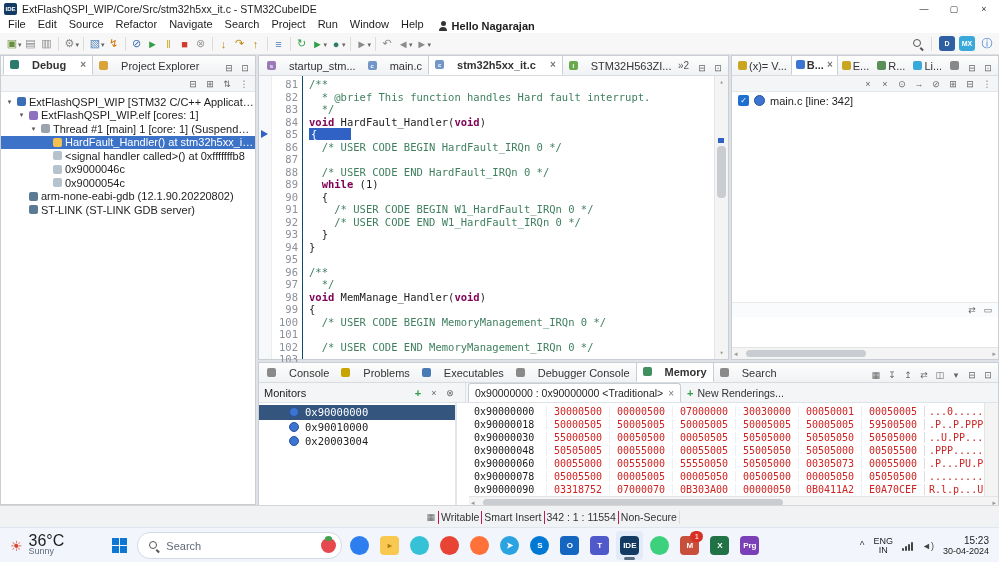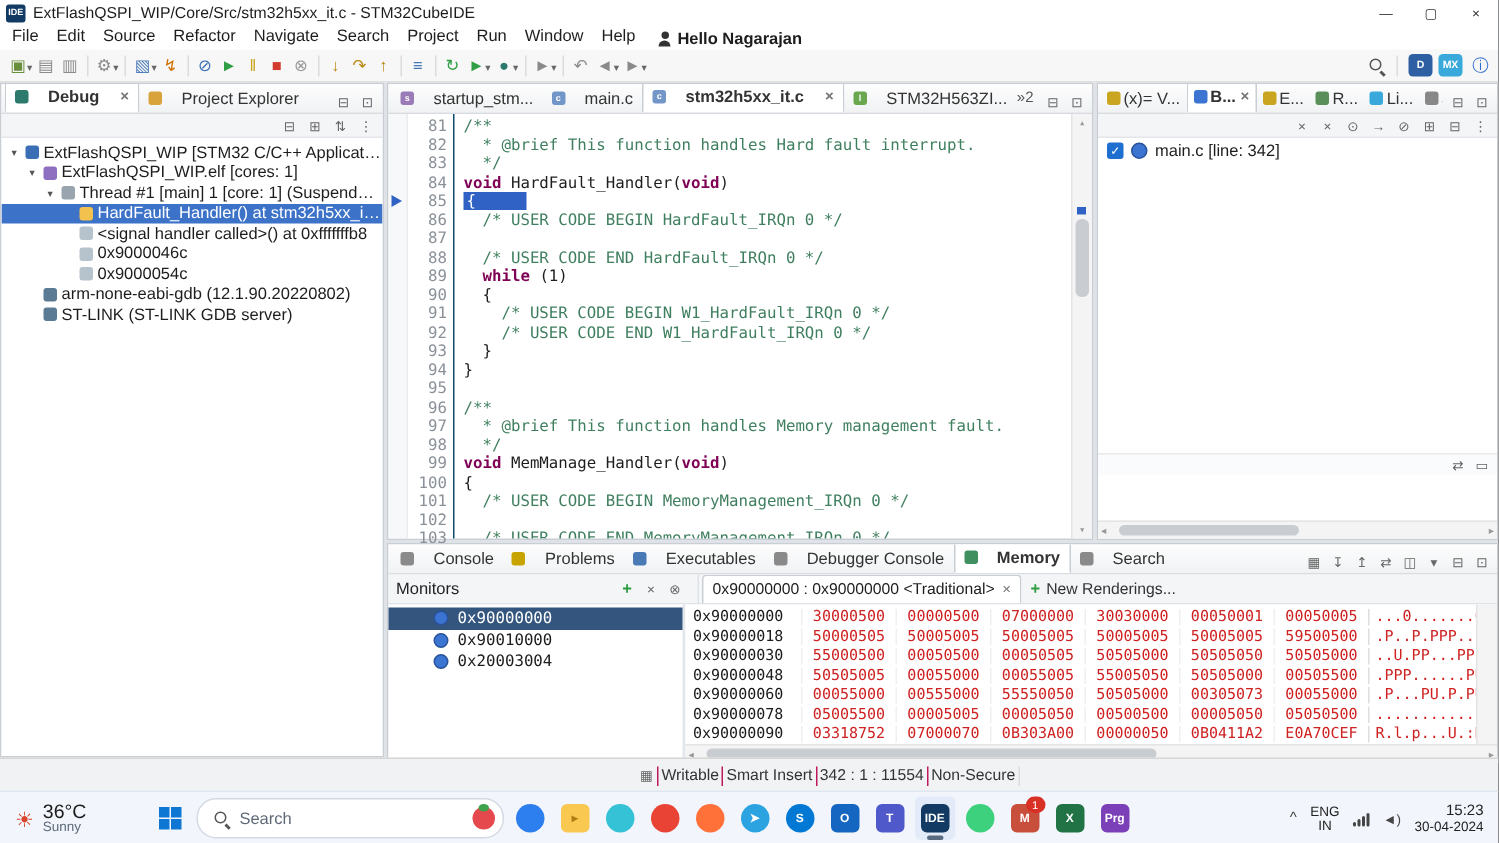--- a/index.html
+++ b/index.html
@@ -101,21 +101,21 @@
   .hthumb{position:absolute;top:2px;bottom:2px;border-radius:4px;background:#c9cdd2;}
 
   
   .memhdr{height:19px;display:flex;align-items:stretch;background:#f4f5f7;border-bottom:1px solid #dfe2e6;flex:none;}
   .monhdr{width:196px;display:flex;align-items:center;gap:4px;padding:0 5px;border-right:1px solid #dfe2e6;flex:none;}
   .rtabs{display:flex;align-items:flex-end;flex:1;padding-left:2px;}
   .rtab{display:flex;align-items:center;gap:4px;padding:0 6px;height:18px;font-size:10.5px;background:#fff;
     border:1px solid #c9ced4;border-bottom:none;border-radius:3px 3px 0 0;}
   .rtab-new{background:none;border:none;color:#333;}
   .plus{color:#2f9e44;font-weight:bold;font-size:11px;}
-  .memwrap{flex:1;display:flex;min-height:0;}
+  .memwrap{flex:1;display:flex;min-height:0;gap:12px;}
   .monlist{width:196px;background:#fff;border-right:2px solid #e3e6ea;padding-top:2px;flex:none;}
   .monrow{display:flex;align-items:center;gap:6px;height:14.5px;padding-left:30px;
     font-family:"DejaVu Sans Mono","Liberation Mono",monospace;font-size:10.5px;}
   .monrow.sel{background:#33557e;color:#fff;}
   .mondot{width:8px;height:8px;border-radius:50%;background:#3b74d1;border:1px solid #28529a;flex:none;}
   .memright{flex:1;display:flex;flex-direction:column;min-width:0;}
   .memtbl{flex:1;background:#fff;font-family:"DejaVu Sans Mono","Liberation Mono",monospace;font-size:10px;
     overflow:hidden;position:relative;padding:2px 13px 0 0;}
   .m2row{display:flex;height:13px;align-items:center;}
   .maddr{width:72px;flex:none;color:#1a1a1a;padding-left:5px;}
@@ -131,21 +131,21 @@
     border-top:1px solid #d6d6d6;display:flex;align-items:center;font-size:10.5px;color:#333;}
   .sspacer{width:424px;flex:none;}
   .scell{padding:0 2px;border-left:1px solid #be185d;height:13px;display:flex;align-items:center;}
   .scell:last-child{border-right:1px solid #dcdcdc;}
 
   
   .taskbar{position:absolute;top:527px;left:0;width:999px;height:35px;background:#f2f6fc;
     border-top:1px solid #e0e6ee;display:flex;align-items:center;}
   .widgets{display:flex;align-items:center;gap:6px;padding:0 10px;height:100%;}
   .wico{color:#d9442b;font-size:14px;}
-  .wtemp{font-size:13px;line-height:11px;}
+  .wtemp{font-size:16px;line-height:11px;}
   .wcond{font-size:9px;color:#5f6a78;line-height:10px;}
   .centerapps{display:flex;align-items:center;gap:4px;margin-left:32px;}
   .winlogo{display:grid;grid-template-columns:7px 7px;grid-template-rows:7px 7px;gap:1px;}
   .winlogo i{background:#0e77d3;display:block;}
   .searchpill{width:188px;height:25px;border-radius:13px;background:#fff;border:1px solid #d4dae3;
     display:flex;align-items:center;gap:6px;padding:0 5px 0 10px;color:#5f6a78;}
   .berry{width:15px;height:15px;border-radius:50%;background:#e5484d;position:relative;margin-left:auto;flex:none;}
   .berry::before{content:"";position:absolute;top:-2px;left:4px;width:7px;height:5px;border-radius:50%;background:#3fa34d;}
   .tapp{width:27px;height:29px;display:flex;align-items:center;justify-content:center;position:relative;border-radius:4px;flex:none;}
   .tapp.act{background:#e2ebf7;}
@@ -390,21 +390,20 @@
                 <div class="crow" data-name="code-line"><span></span></div>
                 <div class="crow" data-name="code-line"><span class="cmt">  /* USER CODE END HardFault_IRQn 0 */</span></div>
                 <div class="crow" data-name="code-line"><span>  </span><span class="kw">while</span><span> (1)</span></div>
                 <div class="crow" data-name="code-line"><span>  {</span></div>
                 <div class="crow" data-name="code-line"><span class="cmt">    /* USER CODE BEGIN W1_HardFault_IRQn 0 */</span></div>
                 <div class="crow" data-name="code-line"><span class="cmt">    /* USER CODE END W1_HardFault_IRQn 0 */</span></div>
                 <div class="crow" data-name="code-line"><span>  }</span></div>
                 <div class="crow" data-name="code-line"><span>}</span></div>
                 <div class="crow" data-name="code-line"><span></span></div>
                 <div class="crow" data-name="code-line"><span class="cmt">/**</span></div>
-                <div class="crow" data-name="code-line"><span class="cmt">  * @brief This function handles Memory management fault.</span></div>
                 <div class="crow" data-name="code-line"><span class="cmt">  */</span></div>
                 <div class="crow" data-name="code-line"><span class="kw">void</span><span> MemManage_Handler(</span><span class="kw">void</span><span>)</span></div>
                 <div class="crow" data-name="code-line"><span>{</span></div>
                 <div class="crow" data-name="code-line"><span class="cmt">  /* USER CODE BEGIN MemoryManagement_IRQn 0 */</span></div>
                 <div class="crow" data-name="code-line"><span></span></div>
                 <div class="crow" data-name="code-line"><span class="cmt">  /* USER CODE END MemoryManagement_IRQn 0 */</span></div>
               </div>
             <div class="vscroll" data-name="editor-scrollbar">
               <span data-name="scroll-up-icon">▴</span>
               <span class="thumb" style="top:70px;height:52px" data-name="scrollbar-thumb"></span>

